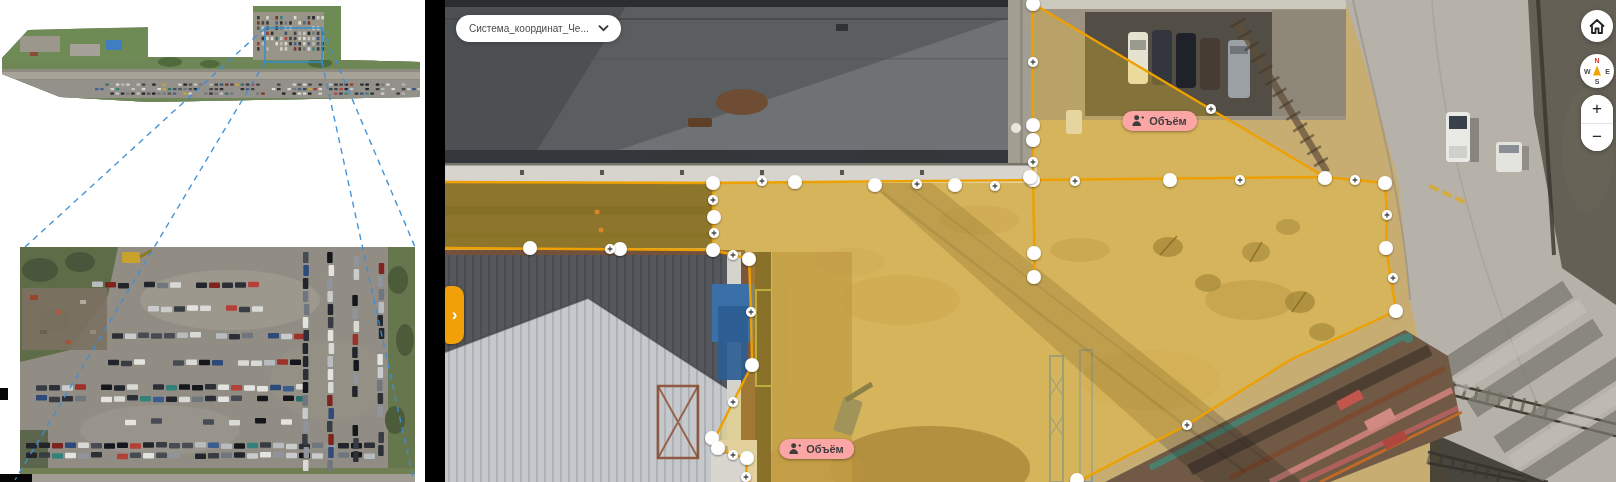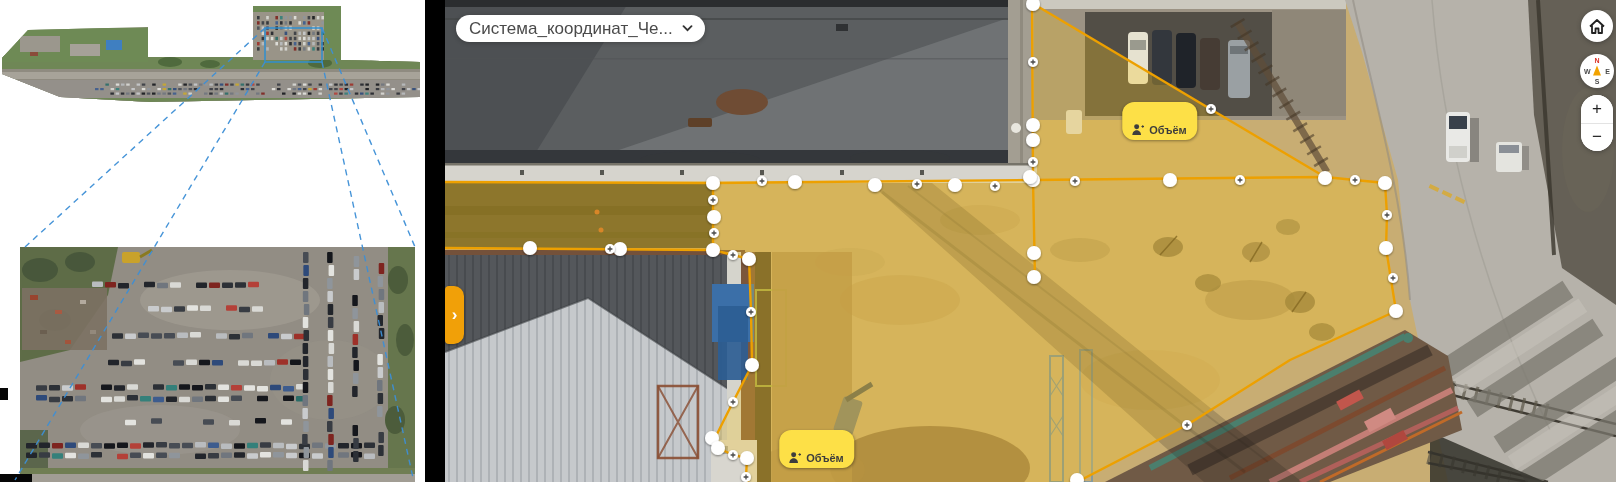--- a/index.html
+++ b/index.html
@@ -4,28 +4,28 @@
 <style>
   html,body{margin:0;padding:0;background:#fff;}
   .app{position:relative;width:1616px;height:482px;overflow:hidden;
        font-family:"Liberation Sans",sans-serif;background:#fff;}
   svg{display:block;}
   #scene,#overlay{position:absolute;left:0;top:0;}
   .context-panel{position:absolute;left:0;top:0;width:425px;height:482px;background:#ffffff;}
   .divider{position:absolute;left:425px;top:0;width:20px;height:482px;background:#000;}
   .crs{position:absolute;left:456px;top:15px;height:27px;background:#fff;border:none;
        border-radius:14px;box-shadow:0 1px 4px rgba(40,40,40,.45);display:flex;align-items:center;
-       gap:9px;padding:0 12px 0 13px;font-size:17px;color:#4a4a4a;cursor:pointer;}
+       gap:9px;padding:0 12px 0 13px;font-size:10px;color:#4a4a4a;cursor:pointer;}
   .crs svg{flex:0 0 auto;}
   .side-tab{position:absolute;left:445px;top:286px;width:19px;height:58px;background:#F1A008;
        border-radius:4px 10px 10px 4px;box-shadow:0 1px 3px rgba(0,0,0,.4);display:flex;
        align-items:center;justify-content:center;color:#fff;font-size:17px;font-weight:bold;cursor:pointer;}
-  .vol-label{position:absolute;transform:translate(-50%,-50%);background:#fde047;border-radius:12px;
+  .vol-label{position:absolute;transform:translate(-50%,-50%);background:#fca5a5;border-radius:12px;
        box-shadow:0 1px 3px rgba(0,0,0,.38);display:flex;align-items:center;gap:5px;
-       padding:21px 11px 4px 9px;font-size:11px;font-weight:bold;color:#3d3d3d;cursor:pointer;white-space:nowrap;}
+       padding:3px 11px 4px 9px;font-size:11px;font-weight:bold;color:#3d3d3d;cursor:pointer;white-space:nowrap;}
   .ctrl{position:absolute;background:#fff;box-shadow:0 1px 4px rgba(40,40,40,.5);}
   .home-btn{left:1581px;top:10px;width:32px;height:32px;border-radius:50%;display:flex;
        align-items:center;justify-content:center;cursor:pointer;}
   .compass{left:1580px;top:54px;width:34px;height:34px;border-radius:50%;cursor:pointer;}
   .compass span{position:absolute;font-size:7px;font-weight:bold;color:#4a4a4a;line-height:1;}
   .compass .n{top:3px;left:50%;transform:translateX(-50%);color:#d93025;}
   .compass .s{bottom:3px;left:50%;transform:translateX(-50%);}
   .compass .w{left:4px;top:50%;transform:translateY(-50%);}
   .compass .e{right:4px;top:50%;transform:translateY(-50%);}
   .compass .needle{position:absolute;left:50%;top:50%;transform:translate(-50%,-55%);width:0;height:0;

